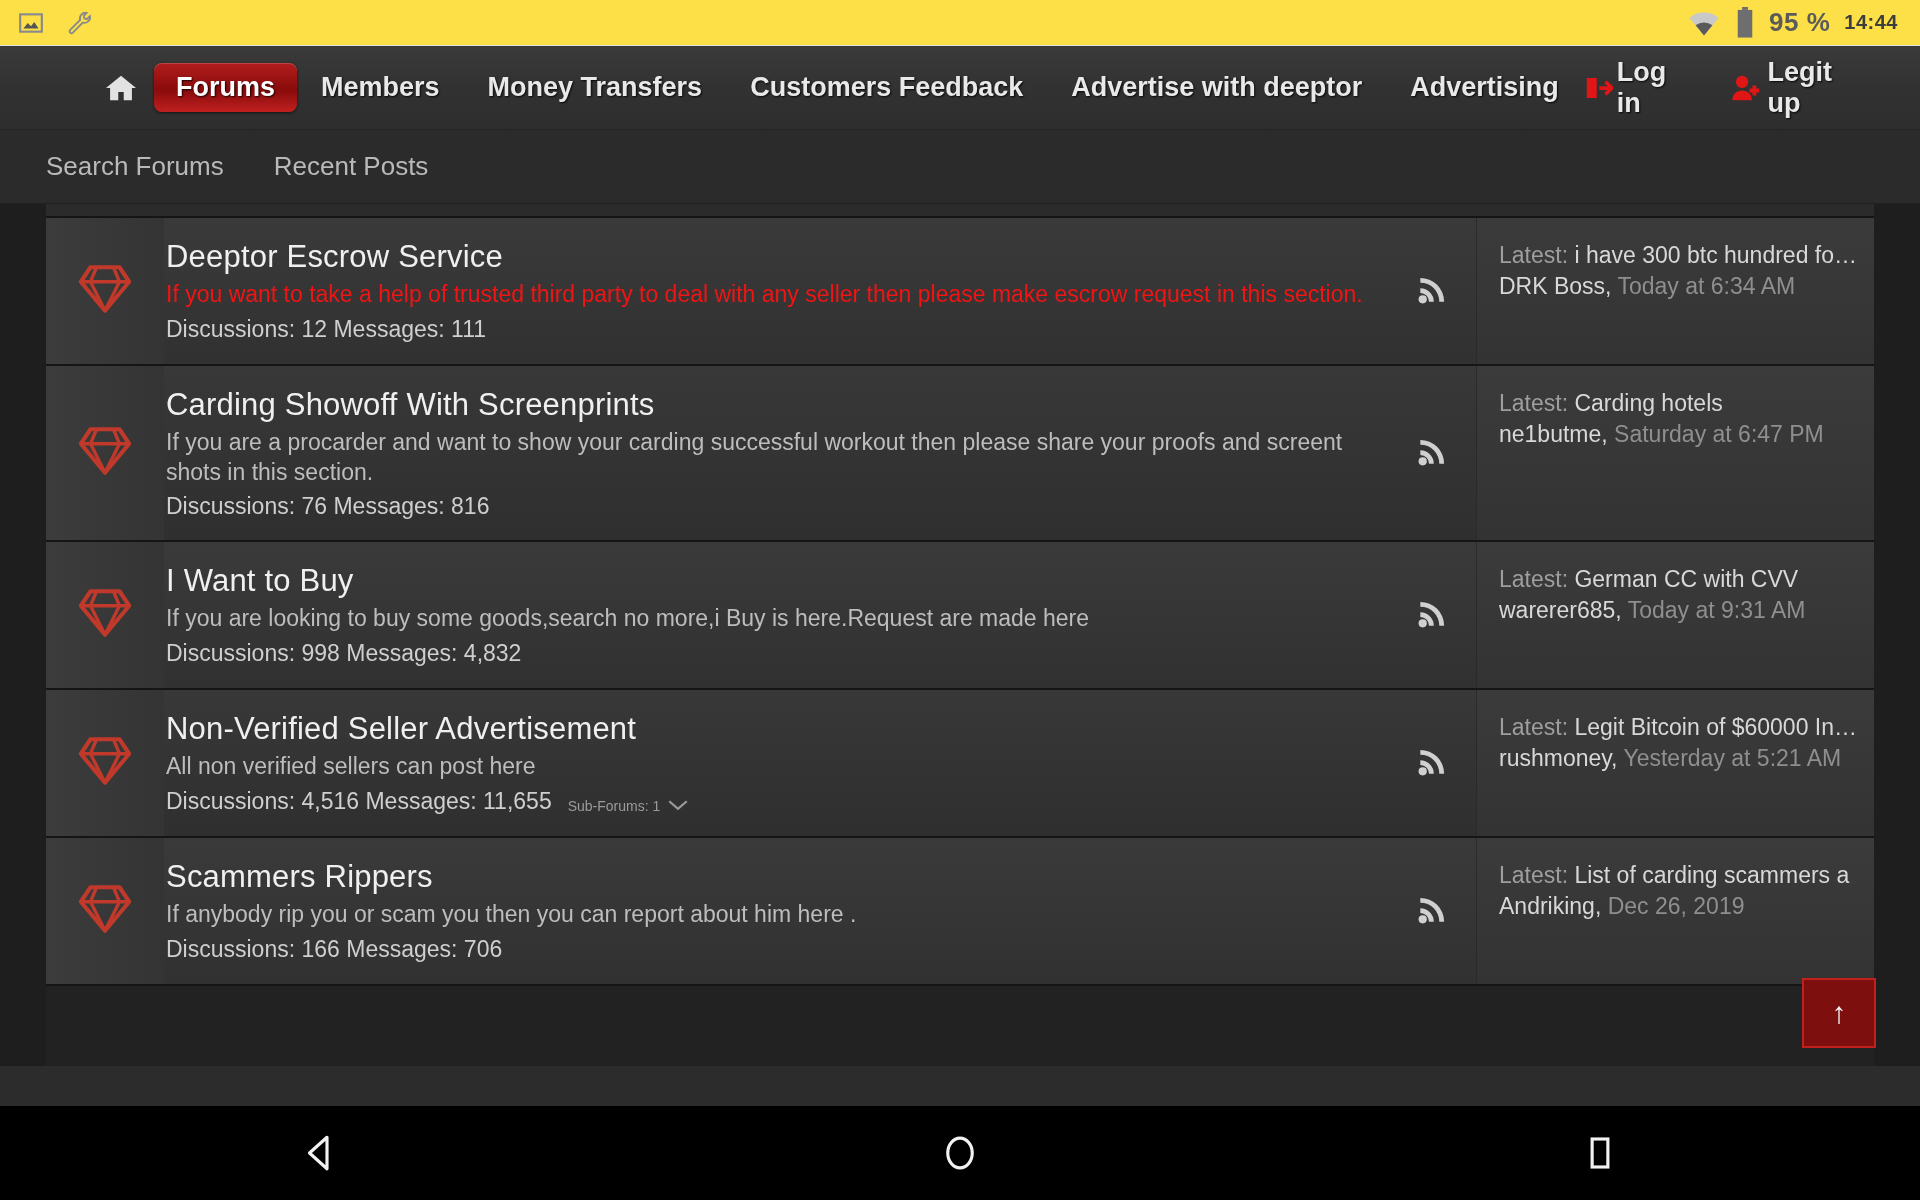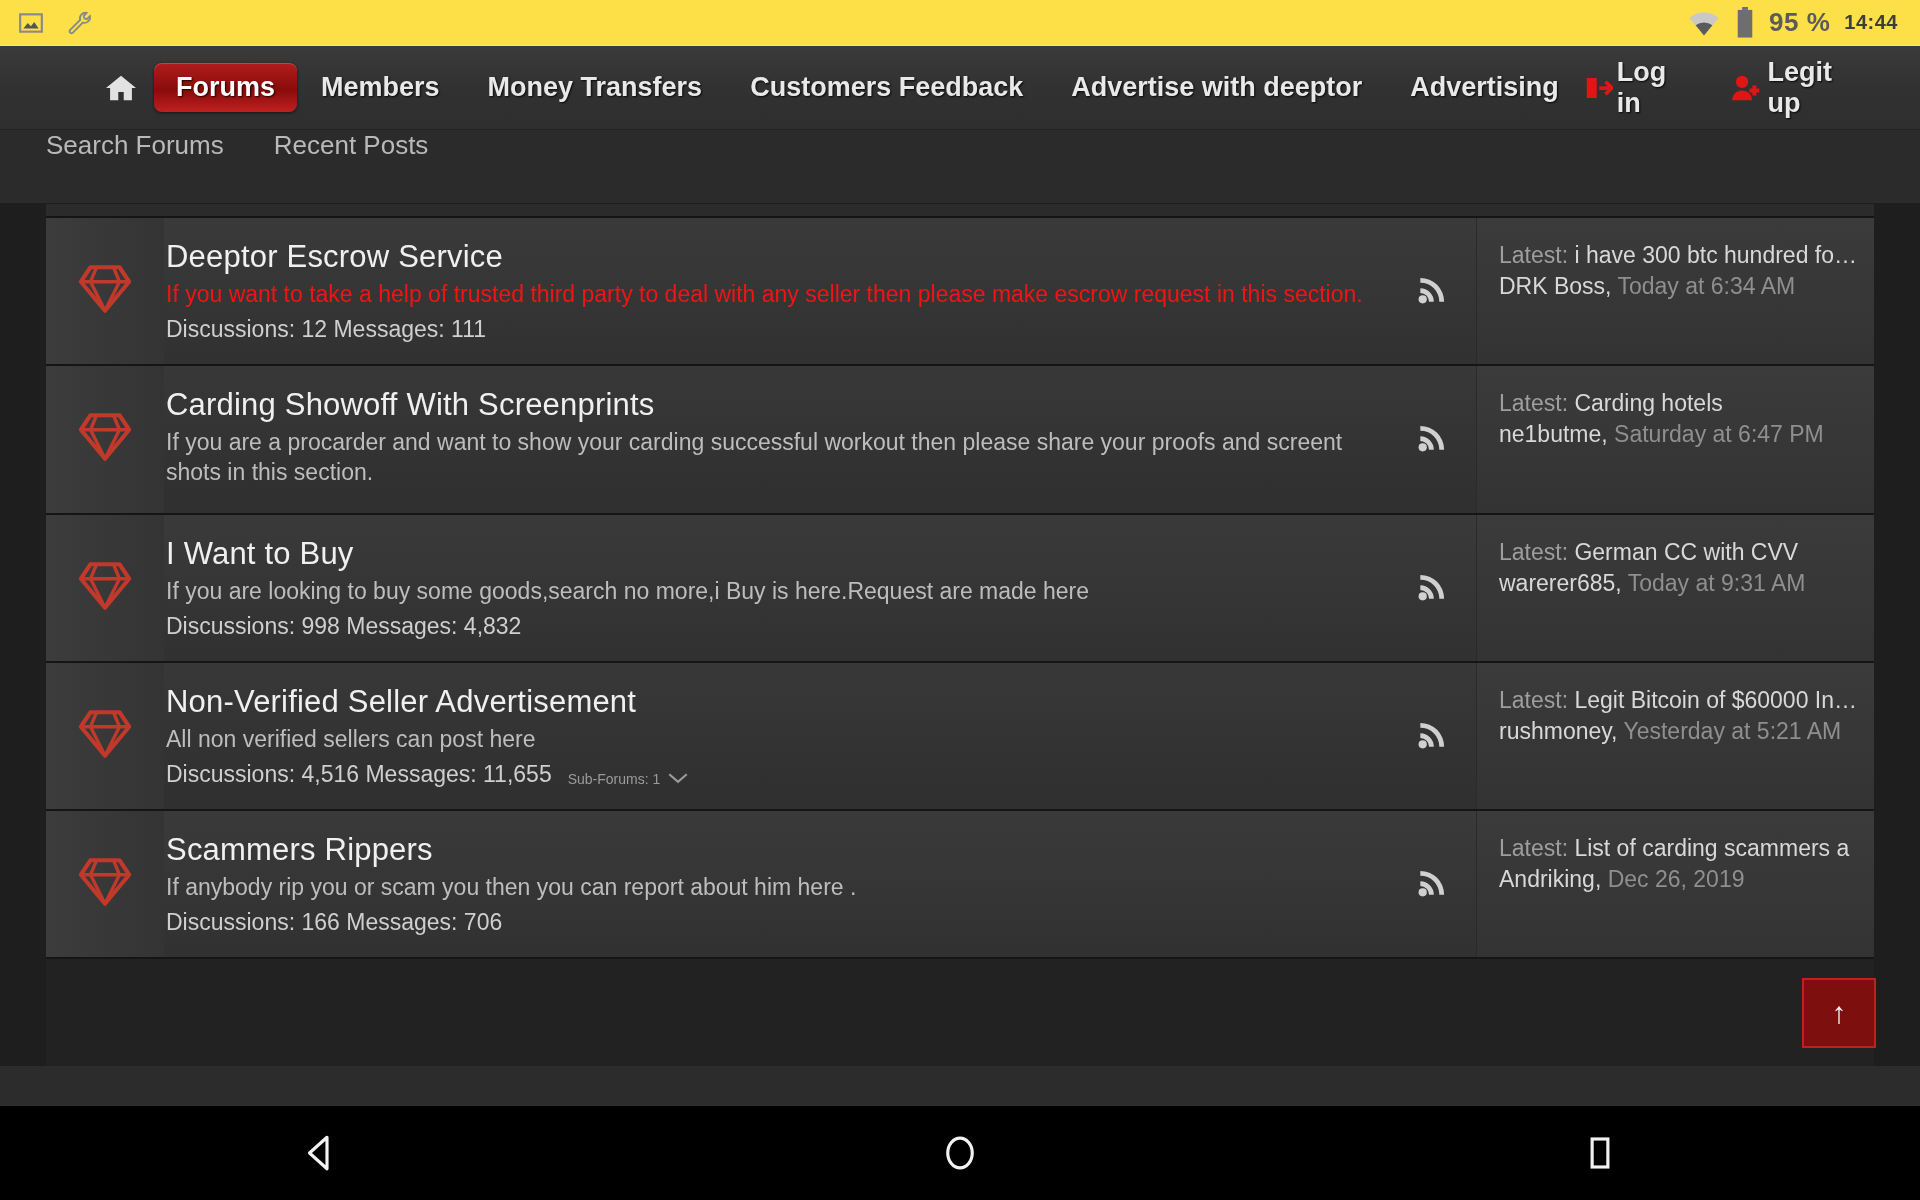--- a/index.html
+++ b/index.html
@@ -41,21 +41,21 @@
     border-radius:8px; padding:9px 22px; color:#fff;
     box-shadow:0 1px 3px rgba(0,0,0,.6), inset 0 1px 0 rgba(255,255,255,.18);
   }
   .nav-auth{ margin-left:auto; display:flex; align-items:center; padding-right:48px; gap:34px; }
   .auth-link{ display:flex; align-items:center; gap:4px; }
   .auth-link span{ color:#e9e9e9; font-size:27px; font-weight:bold; text-shadow:1px 1px 2px rgba(0,0,0,.85); }
 
   
   .subnav{
     height:74px; background:#2b2b2b; border-bottom:1px solid #1f1f1f;
-    display:flex; align-items:flex-start; padding-left:38px; gap:34px;
+    display:flex; align-items:center; padding-left:38px; gap:34px;
   }
   .subnav a{ color:#b9b9b9; font-size:26px; padding:0 8px; }
 
   
   .board{ position:relative; padding:0 46px 0 46px; background:#222; height:862px; }
   .boardtop{ height:14px; background:#2b2b2b; border-bottom:2px solid #151515; }
   .forum-row{
     display:flex; align-items:stretch; min-height:148px;
     background:linear-gradient(#383838,#2f2f2f);
     border-bottom:2px solid #151515;
@@ -233,20 +233,24 @@
         <div class="forum-row">
     <div class="col-icon">
       <span><svg width="62" height="58" viewBox="0 0 24 24">
   <path d="M6 3h12l4 6-10 12L2 9z" fill="none" stroke="#c0392b" stroke-width="1.7" stroke-linejoin="round"></path>
   <path d="M2 9h20M8.5 3 6 9l6 12M15.5 3 18 9l-6 12" fill="none" stroke="#c0392b" stroke-width="1.4"></path>
 </svg></span>
     </div>
     <div class="col-main">
       <div class="forum-title">Carding Showoff With Screenprints</div>
       <div class="forum-desc">If you are a procarder and want to show your carding successful workout then please share your proofs and screent shots in this section.</div>
+      <div class="forum-stats">
+        <span>Discussions: 76 Messages: 816</span>
+
+      </div>
     </div>
     <div class="col-rss">
       <span><svg width="38" height="38" viewBox="0 0 24 24">
   <circle cx="5.5" cy="18.5" r="2.6" fill="#d0d0d0"></circle>
   <path d="M4 11.5a8.5 8.5 0 0 1 8.5 8.5h-3A5.5 5.5 0 0 0 4 14.5z" fill="#d0d0d0"></path>
   <path d="M4 5a15 15 0 0 1 15 15h-3A12 12 0 0 0 4 8z" fill="#d0d0d0"></path>
 </svg></span>
     </div>
     <div class="col-latest">
       <div class="latest-line1">

